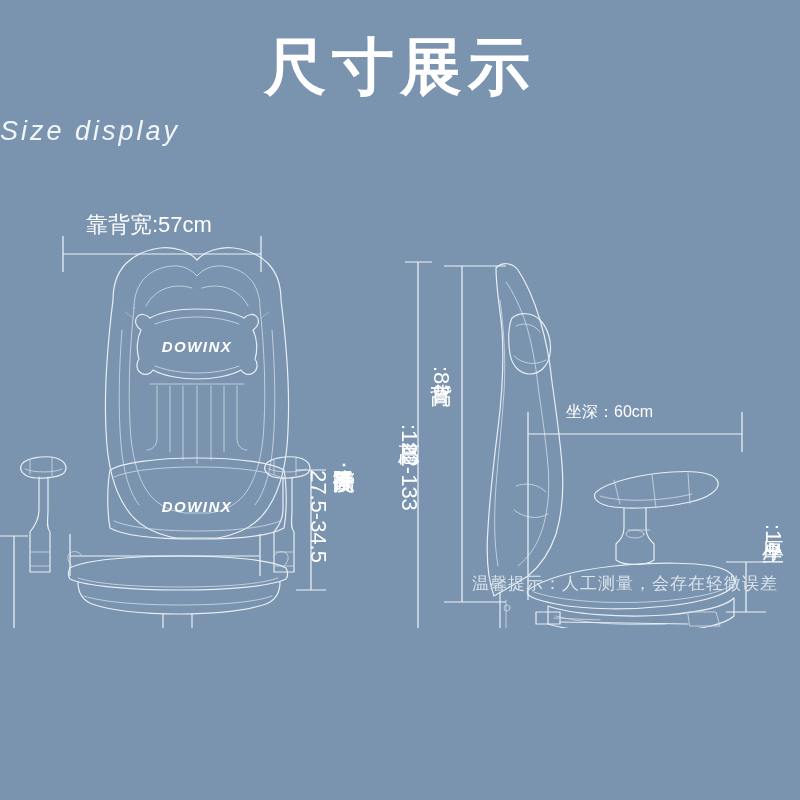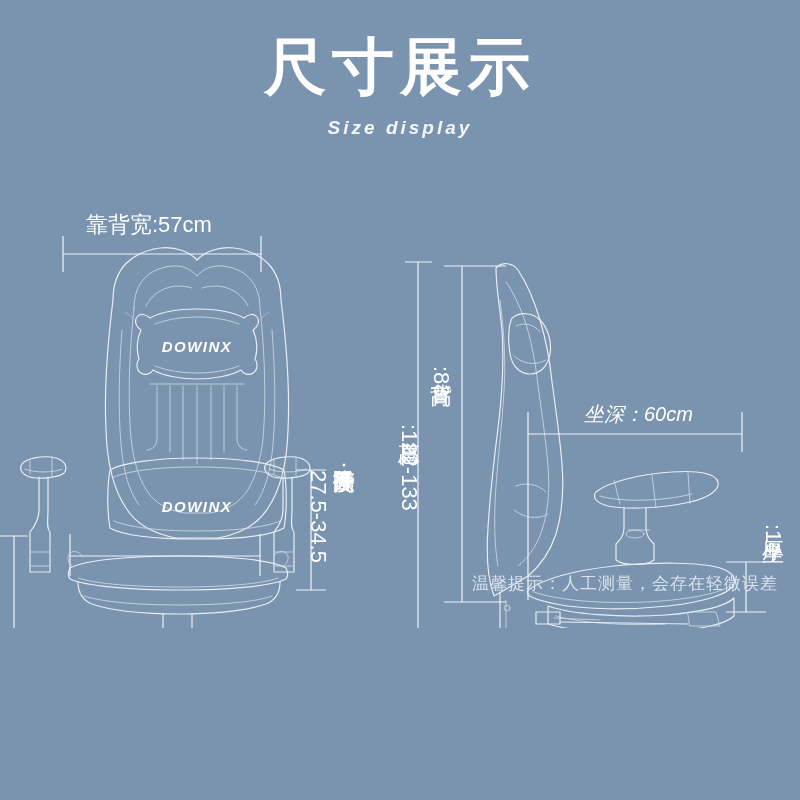--- a/index.html
+++ b/index.html
@@ -25,23 +25,22 @@
     font-size: 62px;
     font-weight: 700;
     letter-spacing: 6px;
     color: #ffffff;
     line-height: 1;
   }
   #subtitle {
     position: absolute;
     left: 0; right: 0;
     top: 118px;
-    text-align: center;
-    font-size: 19px;
-    font-weight: 700;
+    font-size: 27px;
+    font-weight: 400;
     font-style: italic;
     letter-spacing: 3px;
     color: #f2f6fa;
     line-height: 1;
   }
   
   #footer-note {
     position: absolute;
     right: 22px;
     bottom: 33px;
@@ -343,18 +342,18 @@
   <div class="dim-label" style="left:86px; top:214px;">靠背宽:57cm</div>
 
 
   <div class="dim-label v" style="left:333px; top:452px;">扶手升降高度：</div>
   <div class="dim-label vrot" style="left:307px; top:470px;">27.5-34.5</div>
 
   <div class="dim-label vrot" style="left:398px; top:424px;">总高:122-133</div>
 
   <div class="dim-label vrot" style="left:430px; top:366px;">背高:83</div>
 
-  <div class="dim-label" style="left:584px; top:404px; font-size:20px;font-style:italic;">坐深：60cm</div>
+  <div class="dim-label" style="left:566px; top:404px; font-size:16px;">坐深：60cm</div>
 
   <div class="dim-label vrot" style="left:762px; top:524px;">坐厚:14</div>
 
   <div id="footer-note">温馨提示：人工测量，会存在轻微误差</div>
 </div>
 
 </body></html>

